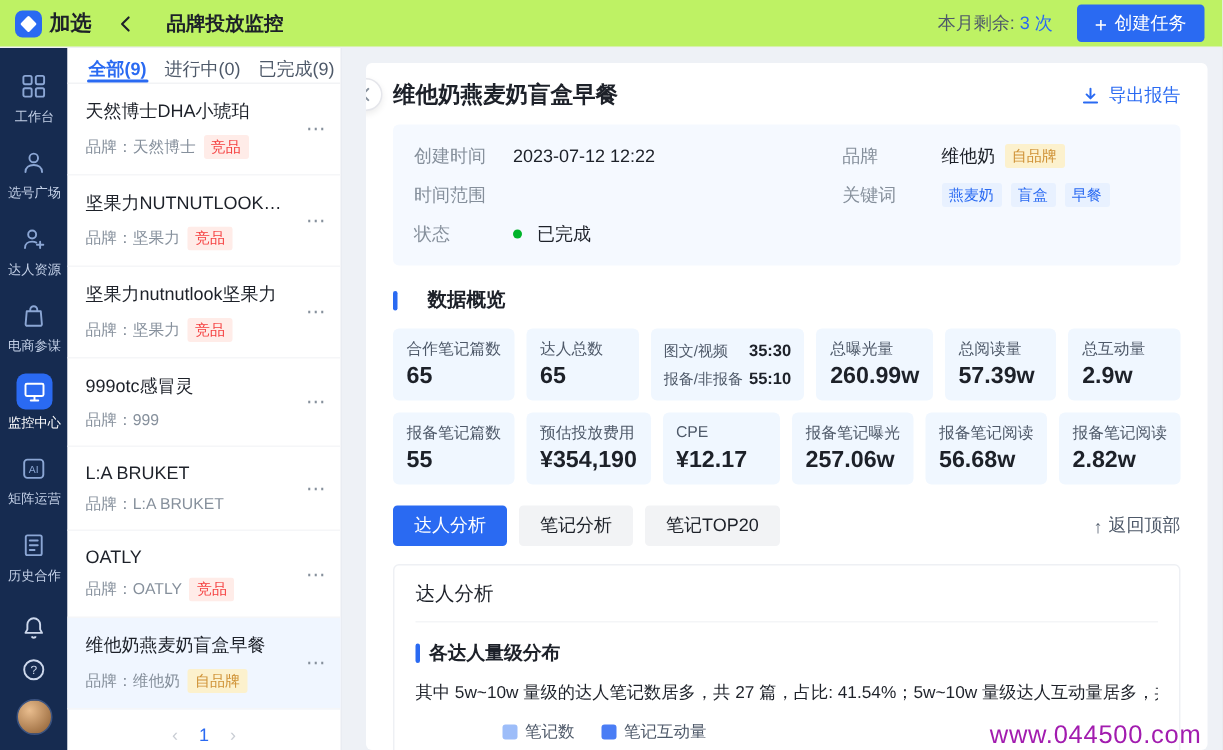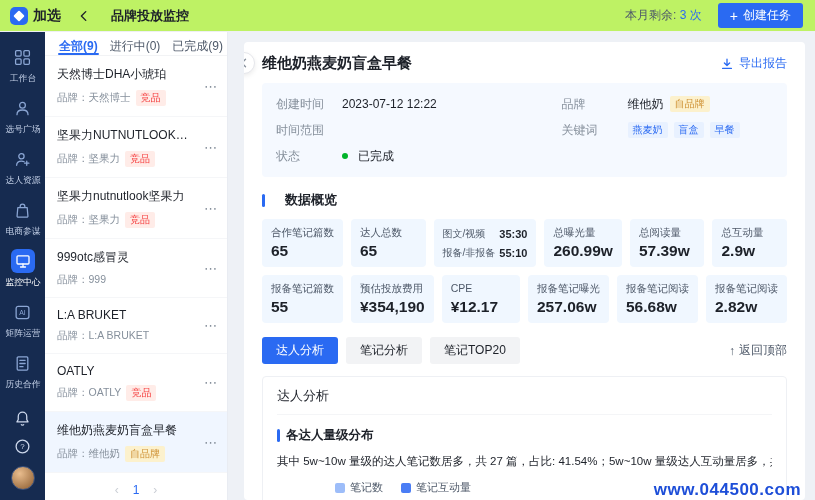--- a/index.html
+++ b/index.html
@@ -90,21 +90,21 @@
   .back-top { margin-left:auto; display:flex; align-items:center; gap:4px; font-size:12px; color:#4e5969; cursor:pointer; }
 
   .analysis-box { margin-top:12px; border:1px solid #eef0f4; border-radius:4px; padding:10px 14px 0; }
   .analysis-title { font-size:13px; color:#1d2129; padding-bottom:9px; border-bottom:1px solid #f4f5f7; }
   .subsec { display:flex; align-items:center; gap:6px; margin-top:12px; }
   .desc { margin-top:10px; font-size:11.5px; color:#1d2129; white-space:nowrap; overflow:hidden; }
   .legend { display:flex; align-items:center; gap:18px; margin:11px 0 8px 58px; }
   .legend-item { display:flex; align-items:center; gap:5px; font-size:11px; color:#4e5969; }
   .legend-sq { width:10px; height:10px; border-radius:2px; display:inline-block; }
 
-  .watermark { position:absolute; right:14px; bottom:0px; font-size:17px; font-weight:bold; color:#1d4ed8; z-index:10; letter-spacing:.5px; text-shadow:0 0 3px #fff,0 0 3px #fff; }
+  .watermark { position:absolute; right:14px; bottom:0px; font-size:17px; font-weight:normal; color:#a21caf; z-index:10; letter-spacing:.5px; text-shadow:0 0 3px #fff,0 0 3px #fff; }
 </style>
 </head>
 <body>
 
 <div class="app">
 
   <header class="topbar">
     <div class="logo">
       <span class="logo-mark">
           <span class="dia"></span>

